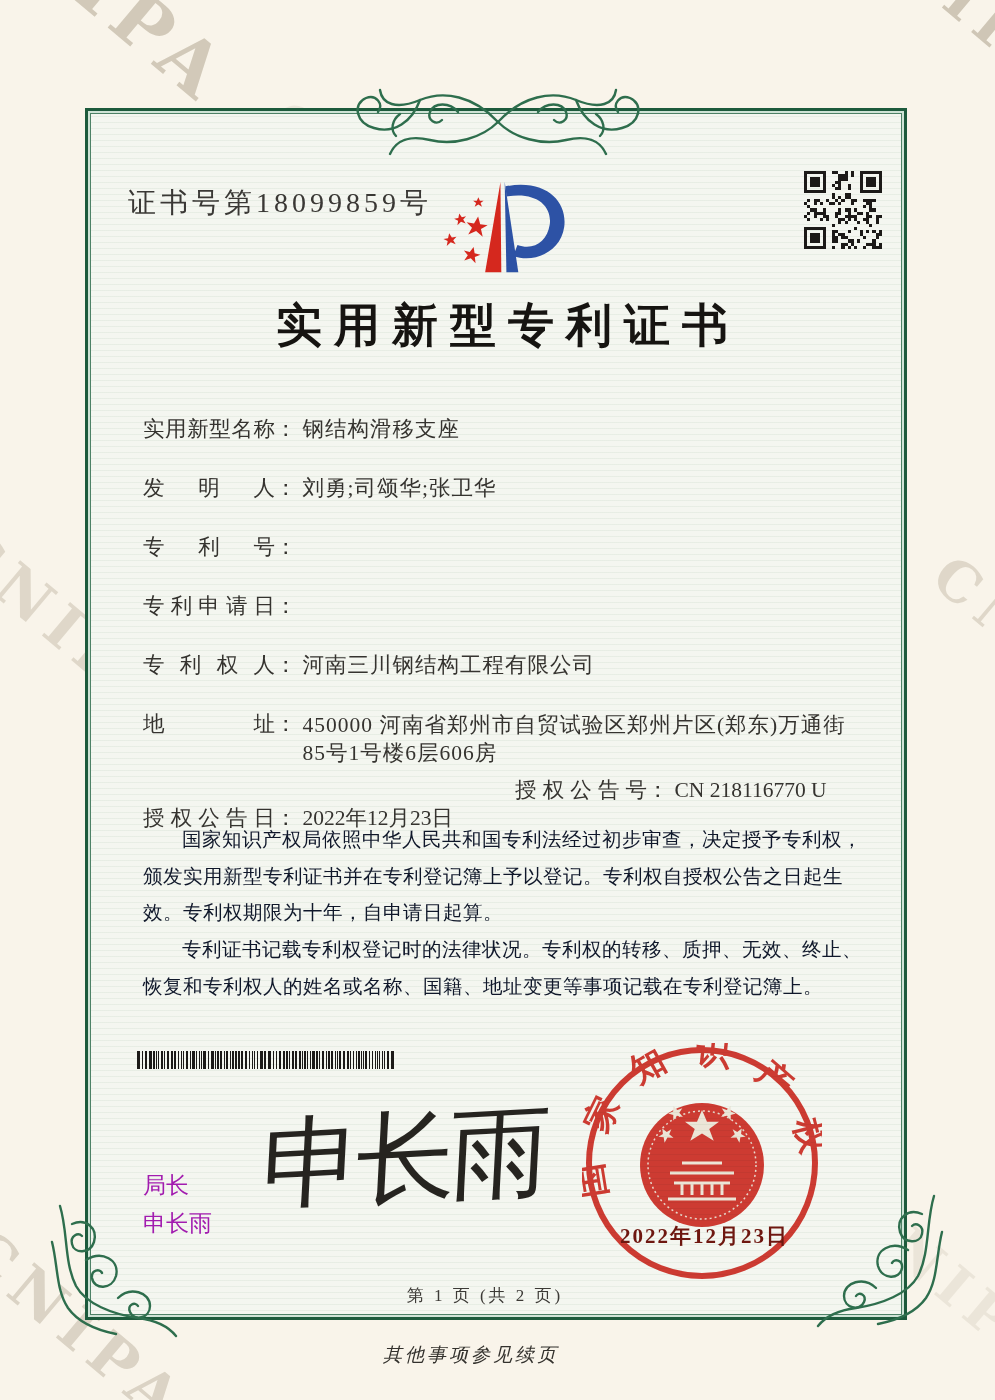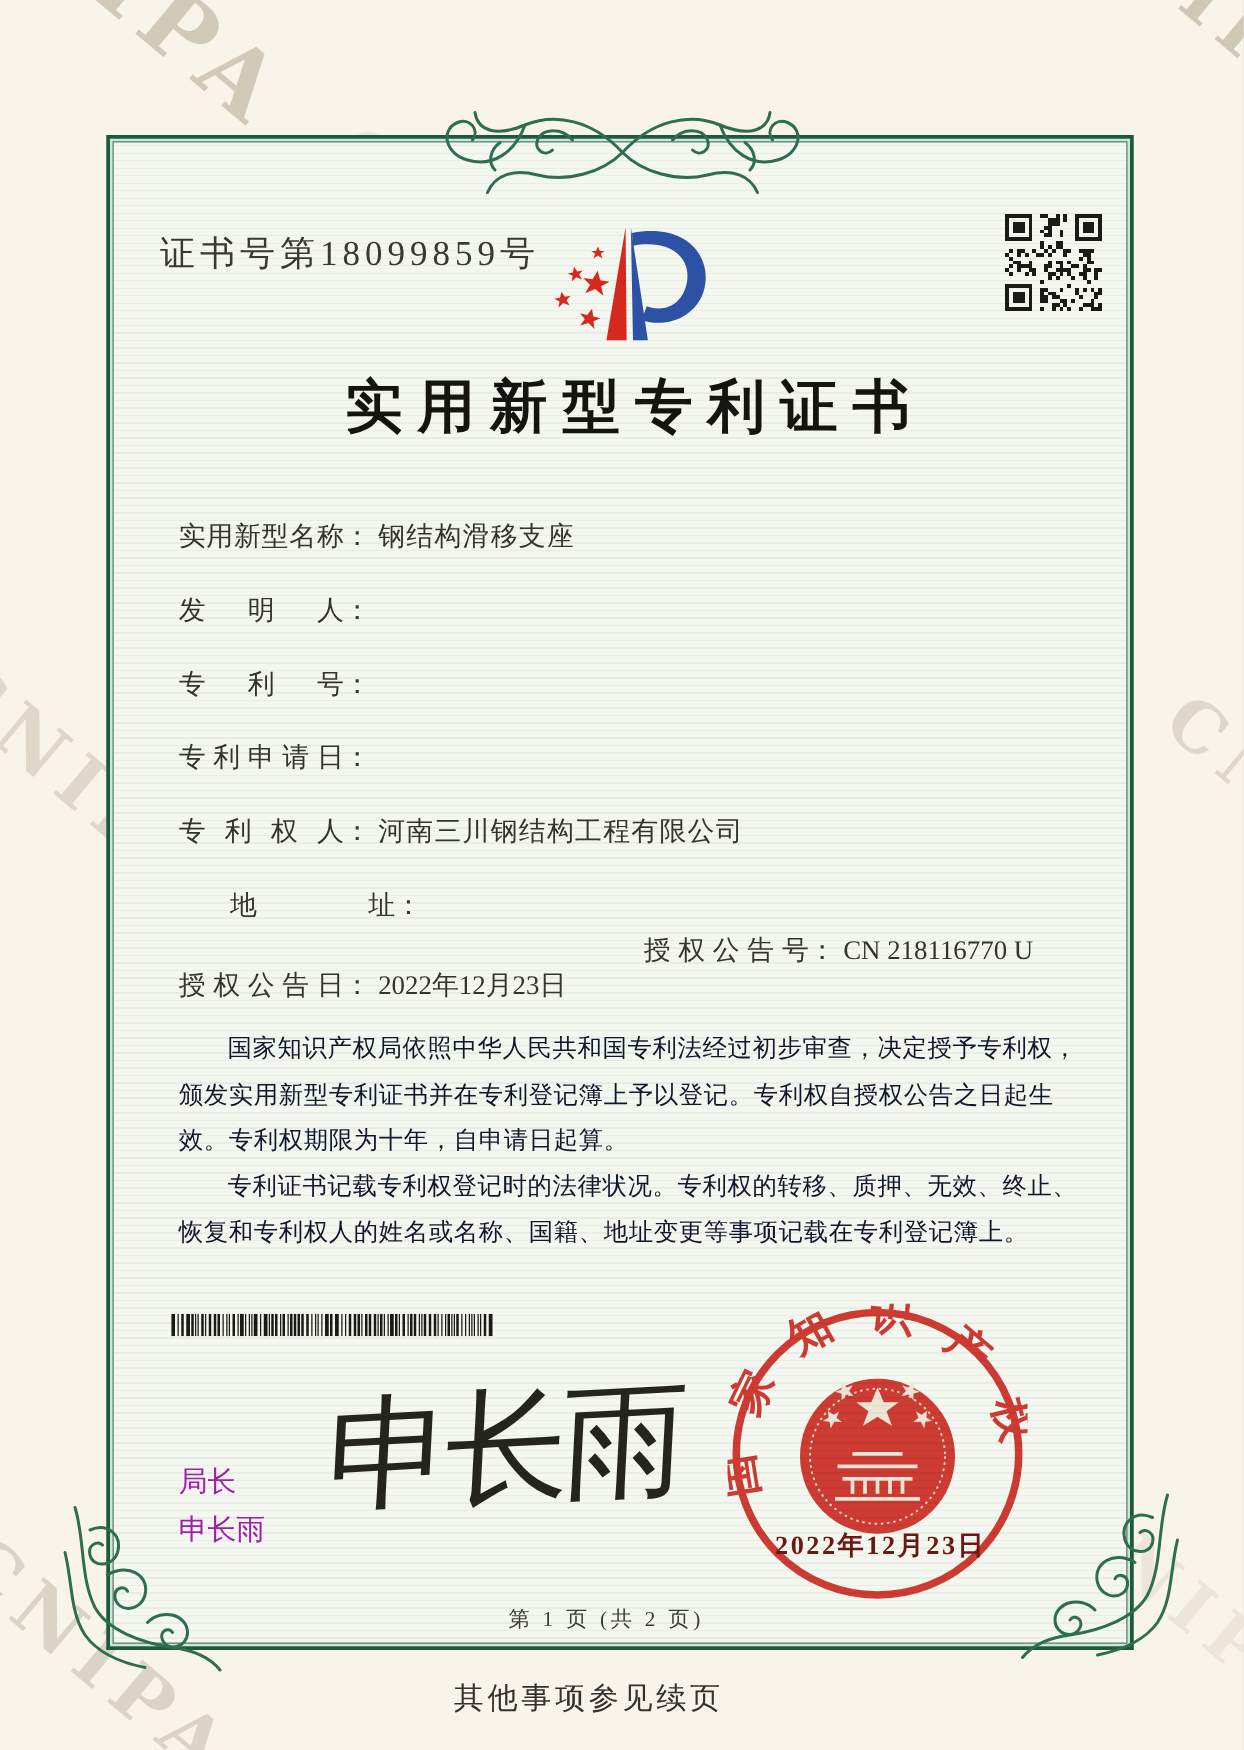--- a/index.html
+++ b/index.html
@@ -37,21 +37,21 @@
   .title{
     position:absolute; left:85px; top:295px; width:822px; text-align:center;
     font-size:46px; font-weight:bold; letter-spacing:12px; color:#161411;padding-left:12px;
   }
   
   .fields{position:absolute; left:143px; top:416px; width:735px; font-size:21.5px; color:#35332f;}
   .frow{display:flex; align-items:flex-start; margin-bottom:33px; line-height:26px;}
   .flabel{display:inline-block; width:132px; text-align:justify; text-align-last:justify; flex:0 0 132px;}
   .colon{flex:0 0 auto; margin-right:6px;}
   .fvalue{flex:1 1 auto; letter-spacing:1px;}
-  .frow.address{margin-bottom:10px;margin-left:41px;}
+  .frow.address{margin-bottom:10px;}
   .frow.address .fvalue{max-width:560px; line-height:28px;}
   .grant-pair{display:flex;}
   .grant-pair.first{width:372px; flex:0 0 372px;margin-top:28px;}
   
   .legal{position:absolute; left:143px; top:822px; width:730px; font-size:19.5px; line-height:1.88; color:#0f172a;}
   .legal p{margin:0; text-indent:2em; letter-spacing:0.5px;}
   
   .barcode{position:absolute; left:137px; top:1051px;}
   
   .officer{position:absolute; left:143px; top:1167px; font-size:23px; line-height:38px; color:#a21caf;}
@@ -61,21 +61,21 @@
     letter-spacing:-6px; opacity:.92; font-weight:normal;
   }
   
   .seal{position:absolute; left:582px; top:1043px; opacity:.9; mix-blend-mode:multiply;}
   .seal-date{
     position:absolute; left:592px; top:1222px; width:225px; text-align:center;
     font-size:21px; letter-spacing:2px; color:#6e1710; font-weight:bold;
   }
   
   .page-info{position:absolute; left:85px; top:1284px; width:800px; text-align:center; font-size:17px; letter-spacing:3px; color:#3c3a36;}
-  .note{position:absolute; left:0; top:1342px; width:942px; text-align:center; font-size:24px; letter-spacing:3px; color:#33312d;}
+  .note{position:absolute; left:0; top:1342px; width:942px; text-align:center; font-size:19px; letter-spacing:3px; color:#33312d;font-style:italic;}
 </style>
 </head>
 <body>
 
 <div class="page">
 
   <svg width="0" height="0" style="position:absolute" aria-hidden="true">
     <defs>
       <polygon id="star5" points="0,-10 2.94,-3.09 10,-3.09 4.26,1.18 6.88,8.09 0,3.82 -6.88,8.09 -4.26,1.18 -10,-3.09 -2.94,-3.09"></polygon>
     </defs>
@@ -302,37 +302,39 @@
 
   <div class="fields">
     <div class="frow">
       <span class="flabel">实用新型名称</span>
         <span class="colon">：</span>
       <span class="fvalue">钢结构滑移支座</span>
     </div>
     <div class="frow">
       <span class="flabel">发明人</span>
         <span class="colon">：</span>
+      <span class="fvalue">刘勇;司颂华;张卫华</span>
     </div>
     <div class="frow">
       <span class="flabel">专利号</span>
         <span class="colon">：</span>
     </div>
     <div class="frow">
       <span class="flabel">专利申请日</span>
         <span class="colon">：</span>
     </div>
     <div class="frow">
       <span class="flabel">专利权人</span>
         <span class="colon">：</span>
       <span class="fvalue">河南三川钢结构工程有限公司</span>
     </div>
     <div class="frow address">
       <span class="flabel">地址</span>
         <span class="colon">：</span>
+      <span class="fvalue">450000 河南省郑州市自贸试验区郑州片区(郑东)万通街85号1号楼6层606房</span>
     </div>
     <div class="frow">
       <span class="grant-pair first">
         <span class="flabel">授权公告日</span>
           <span class="colon">：</span>
         <span>2022年12月23日</span>
       </span>
       <span class="grant-pair">
         <span class="flabel">授权公告号</span>
           <span class="colon">：</span>

